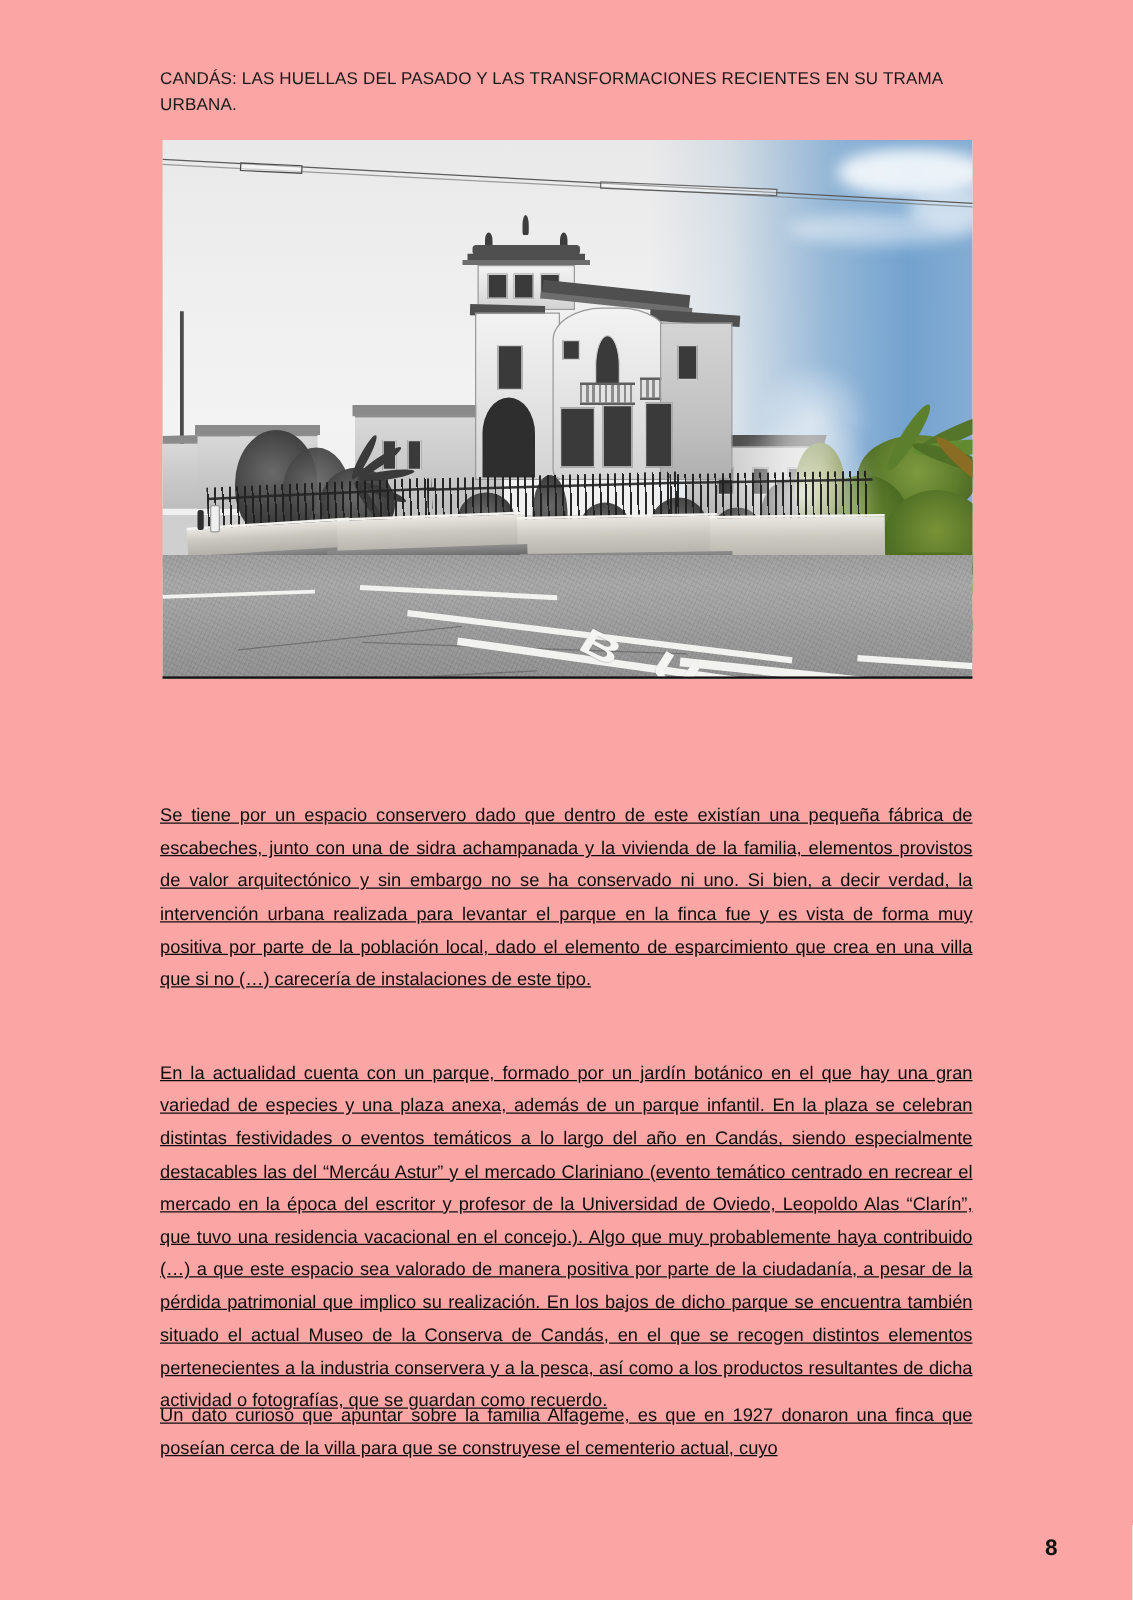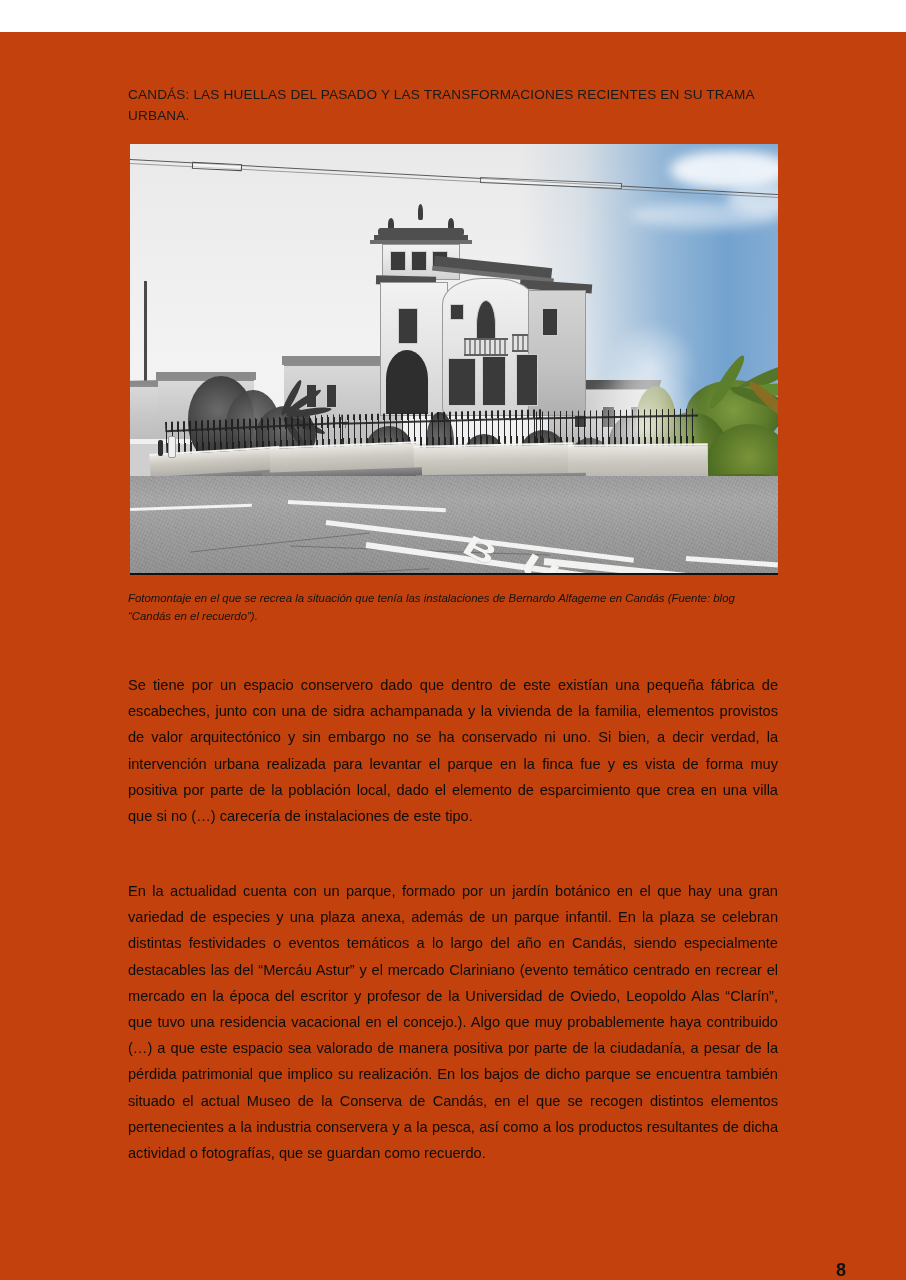--- a/index.html
+++ b/index.html
@@ -12,22 +12,21 @@
     height: 1280px;
     position: relative;
     font-family: "Liberation Sans", sans-serif;
     color: #000000;
     overflow: hidden;
   }
 
   .page {
     position: absolute;
     inset: 0;
-    background: #c2410c;
-    margin-top: 32px;
+    background: #fca5a5;
   }
 
   
   .doc-header {
     position: absolute;
     left: 128px;
     top: 52px;
     width: 650px;
     font-size: 13.6px;
     line-height: 21px;
@@ -252,21 +251,21 @@
   
   .body-block {
     position: absolute;
     left: 128px;
     width: 650px;
     font-size: 14.6px;
     line-height: 26.2px;
     text-align: justify;
     color: #0d0d0d;
   }
-  .body-block p { margin: 0; }
+  .body-block p { margin: 0; text-decoration: underline; }
 
   .page-number {
     position: absolute;
     right: 60px;
     top: 1228px;
     font-size: 18px;
     font-weight: 700;
     color: #111;
   }
 </style>
@@ -412,26 +411,28 @@
 
       <div class="bus-letter" style="left:336px;top:386px;font-size:40px;transform:matrix(1,0.5,-0.62,1,0,0) scaleY(0.62);">B</div>
       <div class="bus-letter" style="left:394px;top:404px;font-size:44px;transform:matrix(1,0.52,-0.64,1,0,0) scaleY(0.62);">U</div>
       <div class="bus-letter" style="left:456px;top:424px;font-size:48px;transform:matrix(1,0.54,-0.66,1,0,0) scaleY(0.62);">S</div>
 
       <div style="position:absolute;left:28px;top:296px;width:5px;height:16px;background:#2f2f2f;border-radius:2px;"></div>
       <div style="position:absolute;left:38px;top:292px;width:6px;height:20px;background:#efefef;border:1px solid #9a9a9a;border-radius:2px;"></div>
     </div>
   </div>
 
-  <div class="caption"> Fotomontaje en el que se recrea la situación que tenía las instalaciones de Bernardo Alfageme en Candás (Fuente: blog “Candás en el recuerdo”).</div>
 
   <div class="body-block" style="top:640px;">
     <p>Se tiene por un espacio conservero dado que dentro de este existían una pequeña fábrica de escabeches, junto con una de sidra achampanada y la vivienda de la familia, elementos provistos de valor arquitectónico y sin embargo no se ha conservado ni uno. Si bien, a decir verdad, la intervención urbana realizada para levantar el parque en la finca fue y es vista de forma muy positiva por parte de la población local, dado el elemento de esparcimiento que crea en una villa que si no (…) carecería de instalaciones de este tipo.</p>
   </div>
 
   <div class="body-block" style="top:846px;">
     <p>En la actualidad cuenta con un parque, formado por un jardín botánico en el que hay una gran variedad de especies y una plaza anexa, además de un parque infantil. En la plaza se celebran distintas festividades o eventos temáticos a lo largo del año en Candás, siendo especialmente destacables las del “Mercáu Astur” y el mercado Clariniano (evento temático centrado en recrear el mercado en la época del escritor y profesor de la Universidad de Oviedo, Leopoldo Alas “Clarín”, que tuvo una residencia vacacional en el concejo.). Algo que muy probablemente haya contribuido (…) a que este espacio sea valorado de manera positiva por parte de la ciudadanía, a pesar de la pérdida patrimonial que implico su realización. En los bajos de dicho parque se encuentra también situado el actual Museo de la Conserva de Candás, en el que se recogen distintos elementos pertenecientes a la industria conservera y a la pesca, así como a los productos resultantes de dicha actividad o fotografías, que se guardan como recuerdo.</p>
   </div>
 
+  <div class="body-block" style="top:1120px;">
+    <p> Un dato curioso que apuntar sobre la familia Alfageme, es que en 1927 donaron una finca que poseían cerca de la villa para que se construyese el cementerio actual, cuyo</p>
+  </div>
 
   <div class="page-number">8</div>
 
 </div>
 
 </body></html>

